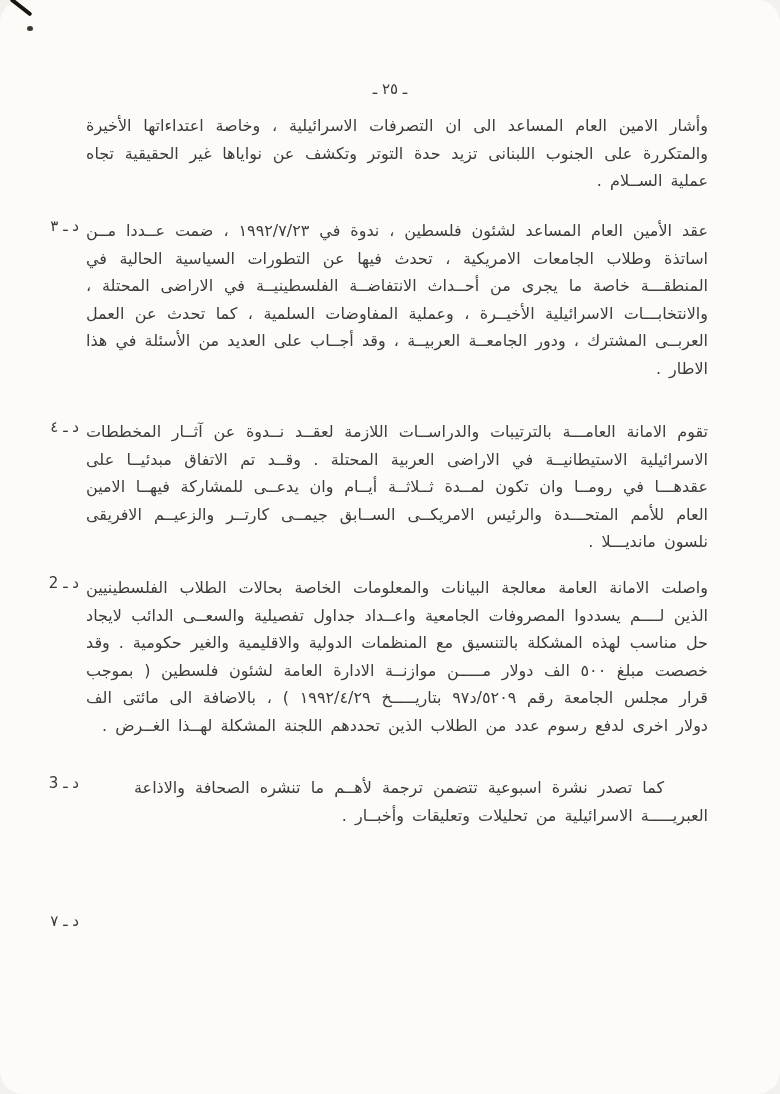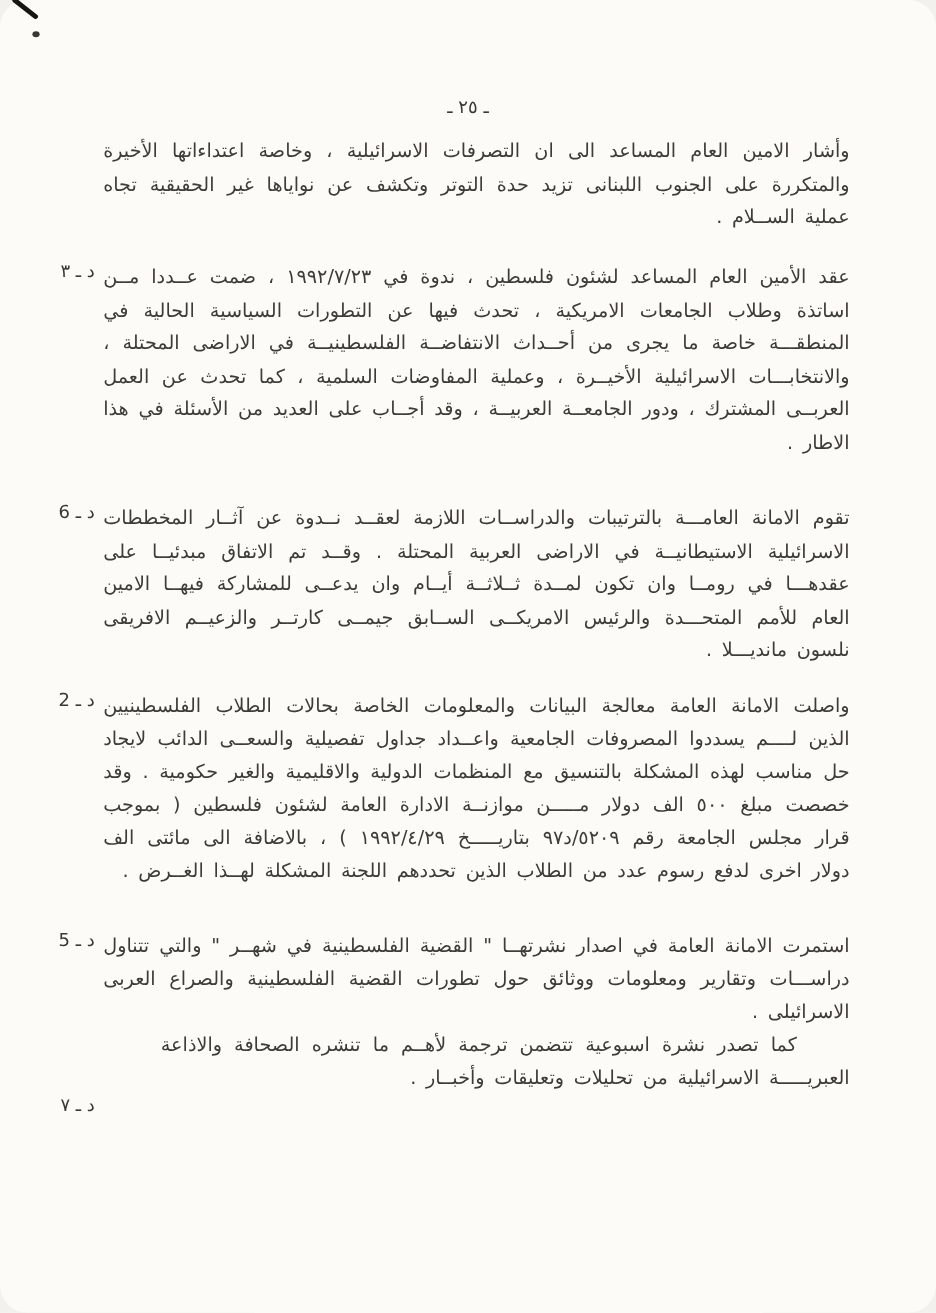--- a/index.html
+++ b/index.html
@@ -91,31 +91,30 @@
 
   <div class="para" style="top:112px">
     <div class="ptext">وأشار الامين العام المساعد الى ان التصرفات الاسرائيلية ، وخاصة اعتداءاتها الأخيرة والمتكررة على الجنوب اللبنانى تزيد حدة التوتر وتكشف عن نواياها غير الحقيقية تجاه عملية الســلام .</div>
   </div>
 
   <div class="marker" style="top:217px">د ـ ٣</div>
   <div class="para" style="top:217px">
     <div class="ptext">عقد الأمين العام المساعد لشئون فلسطين ، ندوة في ١٩٩٢/٧/٢٣ ، ضمت عــددا مــن اساتذة وطلاب الجامعات الامريكية ، تحدث فيها عن التطورات السياسية الحالية في المنطقـــة خاصة ما يجرى من أحــداث الانتفاضــة الفلسطينيــة في الاراضى المحتلة ، والانتخابـــات الاسرائيلية الأخيــرة ، وعملية المفاوضات السلمية ، كما تحدث عن العمل العربــى المشترك ، ودور الجامعــة العربيــة ، وقد أجــاب على العديد من الأسئلة في هذا الاطار .</div>
   </div>
 
-  <div class="marker" style="top:418px">د ـ 6</div>
+  <div class="marker" style="top:418px">د ـ ٤</div>
   <div class="para" style="top:418px">
     <div class="ptext">تقوم الامانة العامـــة بالترتيبات والدراســات اللازمة لعقــد نــدوة عن آثــار المخططات الاسرائيلية الاستيطانيــة في الاراضى العربية المحتلة . وقــد تم الاتفاق مبدئيــا على عقدهـــا في رومــا وان تكون لمــدة ثــلاثــة أيــام وان يدعــى للمشاركة فيهــا الامين العام للأمم المتحـــدة والرئيس الامريكــى الســابق جيمــى كارتــر والزعيــم الافريقى نلسون مانديـــلا .</div>
   </div>
 
   <div class="marker" style="top:574px">د ـ 2</div>
   <div class="para" style="top:574px">
     <div class="ptext">واصلت الامانة العامة معالجة البيانات والمعلومات الخاصة بحالات الطلاب الفلسطينيين الذين لــــم يسددوا المصروفات الجامعية واعــداد جداول تفصيلية والسعــى الدائب لايجاد حل مناسب لهذه المشكلة بالتنسيق مع المنظمات الدولية والاقليمية والغير حكومية . وقد خصصت مبلغ ٥٠٠ الف دولار مـــــن موازنــة الادارة العامة لشئون فلسطين ( بموجب قرار مجلس الجامعة رقم ٥٢٠٩/د٩٧ بتاريـــــخ ١٩٩٢/٤/٢٩ ) ، بالاضافة الى مائتى الف دولار اخرى لدفع رسوم عدد من الطلاب الذين تحددهم اللجنة المشكلة لهــذا الغــرض .</div>
   </div>
 
-  <div class="marker" style="top:774px">د ـ 5</div>
+  <div class="marker" style="top:774px">د ـ 3</div>
   <div class="para" style="top:774px">
-    <div class="ptext">استمرت الامانة العامة في اصدار نشرتهــا " القضية الفلسطينية في شهــر " والتي تتناول دراســـات وتقارير ومعلومات ووثائق حول تطورات القضية الفلسطينية والصراع العربى الاسرائيلى .</div>
     <div class="ptext indent">كما تصدر نشرة اسبوعية تتضمن ترجمة لأهــم ما تنشره الصحافة والاذاعة العبريـــــة الاسرائيلية من تحليلات وتعليقات وأخبــار .</div>
   </div>
 
   <div class="marker" style="top:912px">د ـ ٧</div>
 
 </div>
 
 </body></html>

